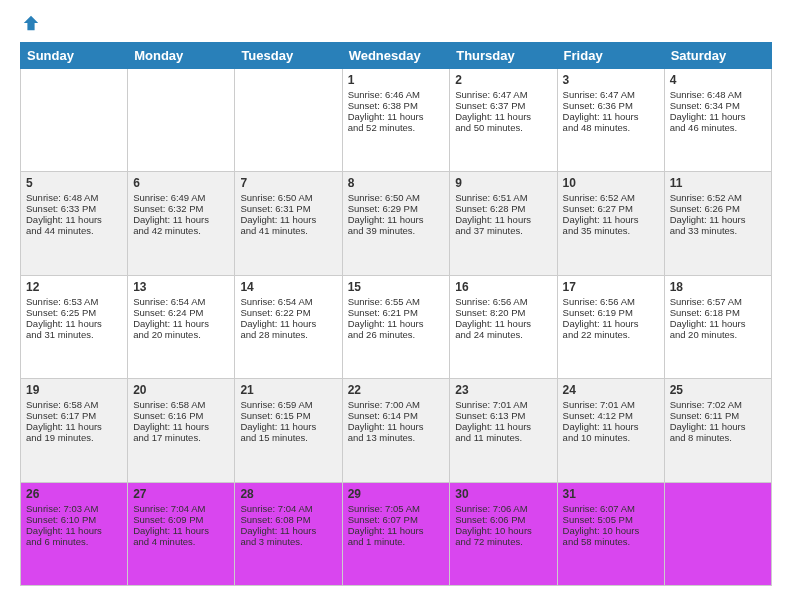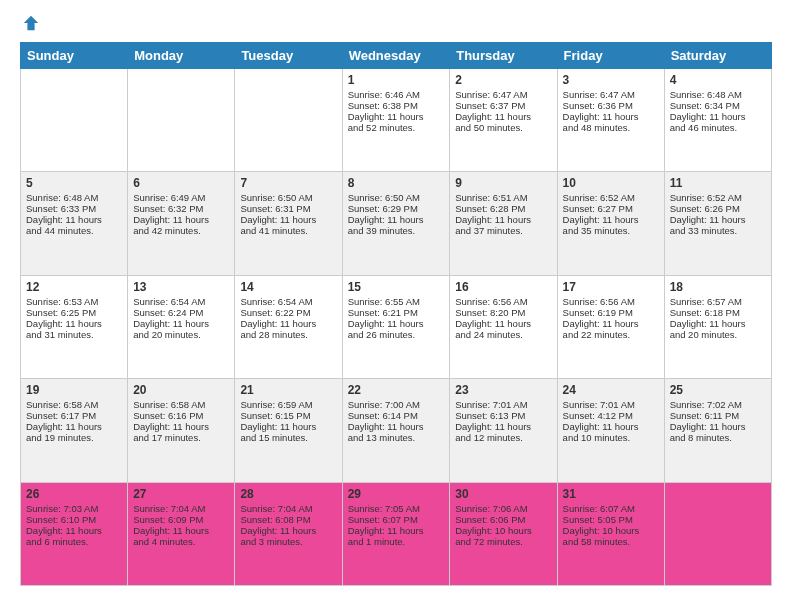--- a/index.html
+++ b/index.html
@@ -93,21 +93,21 @@
     .empty {
       background: #f9f9f9;
     }
     .row-alt td {
       background: #f0f0f0;
     }
     .row-normal td {
       background: #fff;
     }
     .last-row td {
-      background: #ec4899;
+      background: #d946ef;
     }
   </style>
 </head>
 <body>
 
 <div class="page">
   <div class="header">
     <div class="logo">
       <div class="logo-text">
         <span class="logo-general"></span>
@@ -298,21 +298,21 @@
             <div>Sunrise: 7:00 AM</div>
             <div>Sunset: 6:14 PM</div>
             <div>Daylight: 11 hours</div>
             <div>and 13 minutes.</div>
           </td>
           <td>
             <span class="day-num">23</span>
             <div>Sunrise: 7:01 AM</div>
             <div>Sunset: 6:13 PM</div>
             <div>Daylight: 11 hours</div>
-            <div>and 12 minutes.</div>
+            <div>and 11 minutes.</div>
           </td>
           <td>
             <span class="day-num">24</span>
             <div>Sunrise: 7:01 AM</div>
             <div>Sunset: 4:12 PM</div>
             <div>Daylight: 11 hours</div>
             <div>and 10 minutes.</div>
           </td>
           <td>
             <span class="day-num">25</span>

